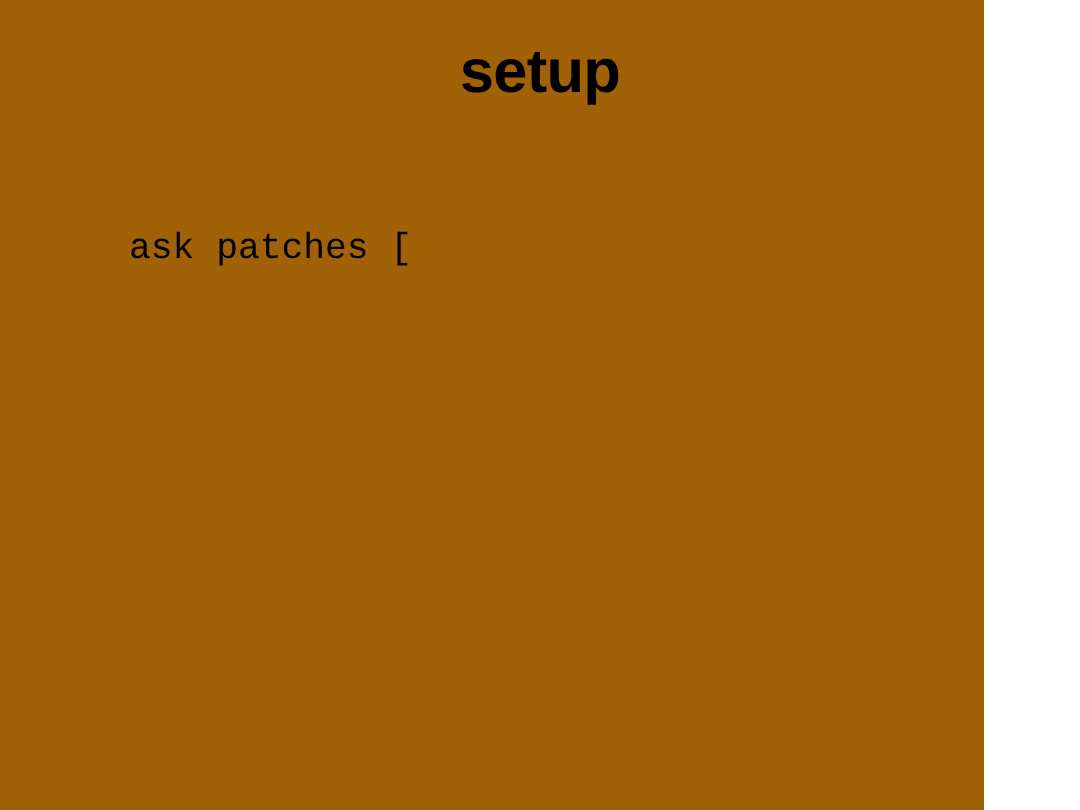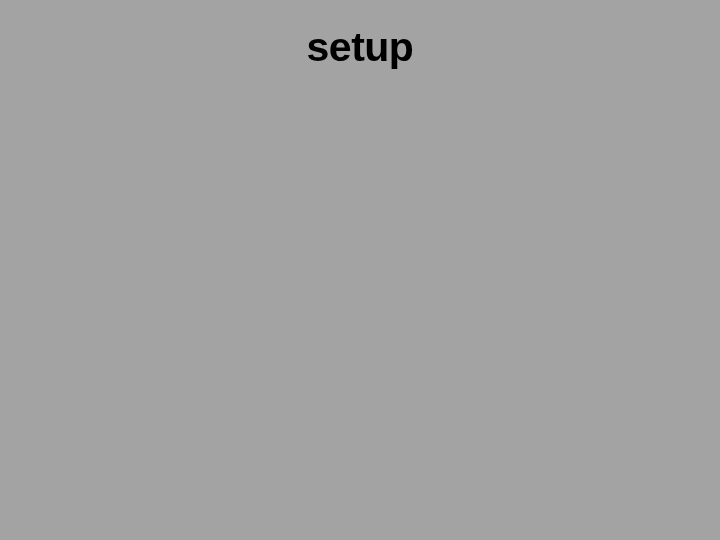--- a/index.html
+++ b/index.html
@@ -8,23 +8,23 @@
   }
   body {
     width: 720px;
     height: 540px;
     background: #ffffff;
     overflow: hidden;
     font-family: "Liberation Sans", sans-serif;
   }
   #slide {
     position: relative;
-    width: 720px;
+    width: 656px;
     height: 540px;
-    background: #a3a3a3;
+    background: #a16207;
   }
   #slide-title {
     position: absolute;
     top: 22px;
     left: 0;
     width: 720px;
     text-align: center;
     font-family: "Liberation Sans", sans-serif;
     font-weight: bold;
     font-size: 41px;
@@ -50,20 +50,21 @@
   }
 </style>
 </head>
 <body>
 
 <div id="slide">
 
   <div id="slide-title">setup</div>
 
   <div id="code-block">
+    <div class="code-line">  ask patches [</div>
     
     
     
     
     
     
     
     
     
   </div>

